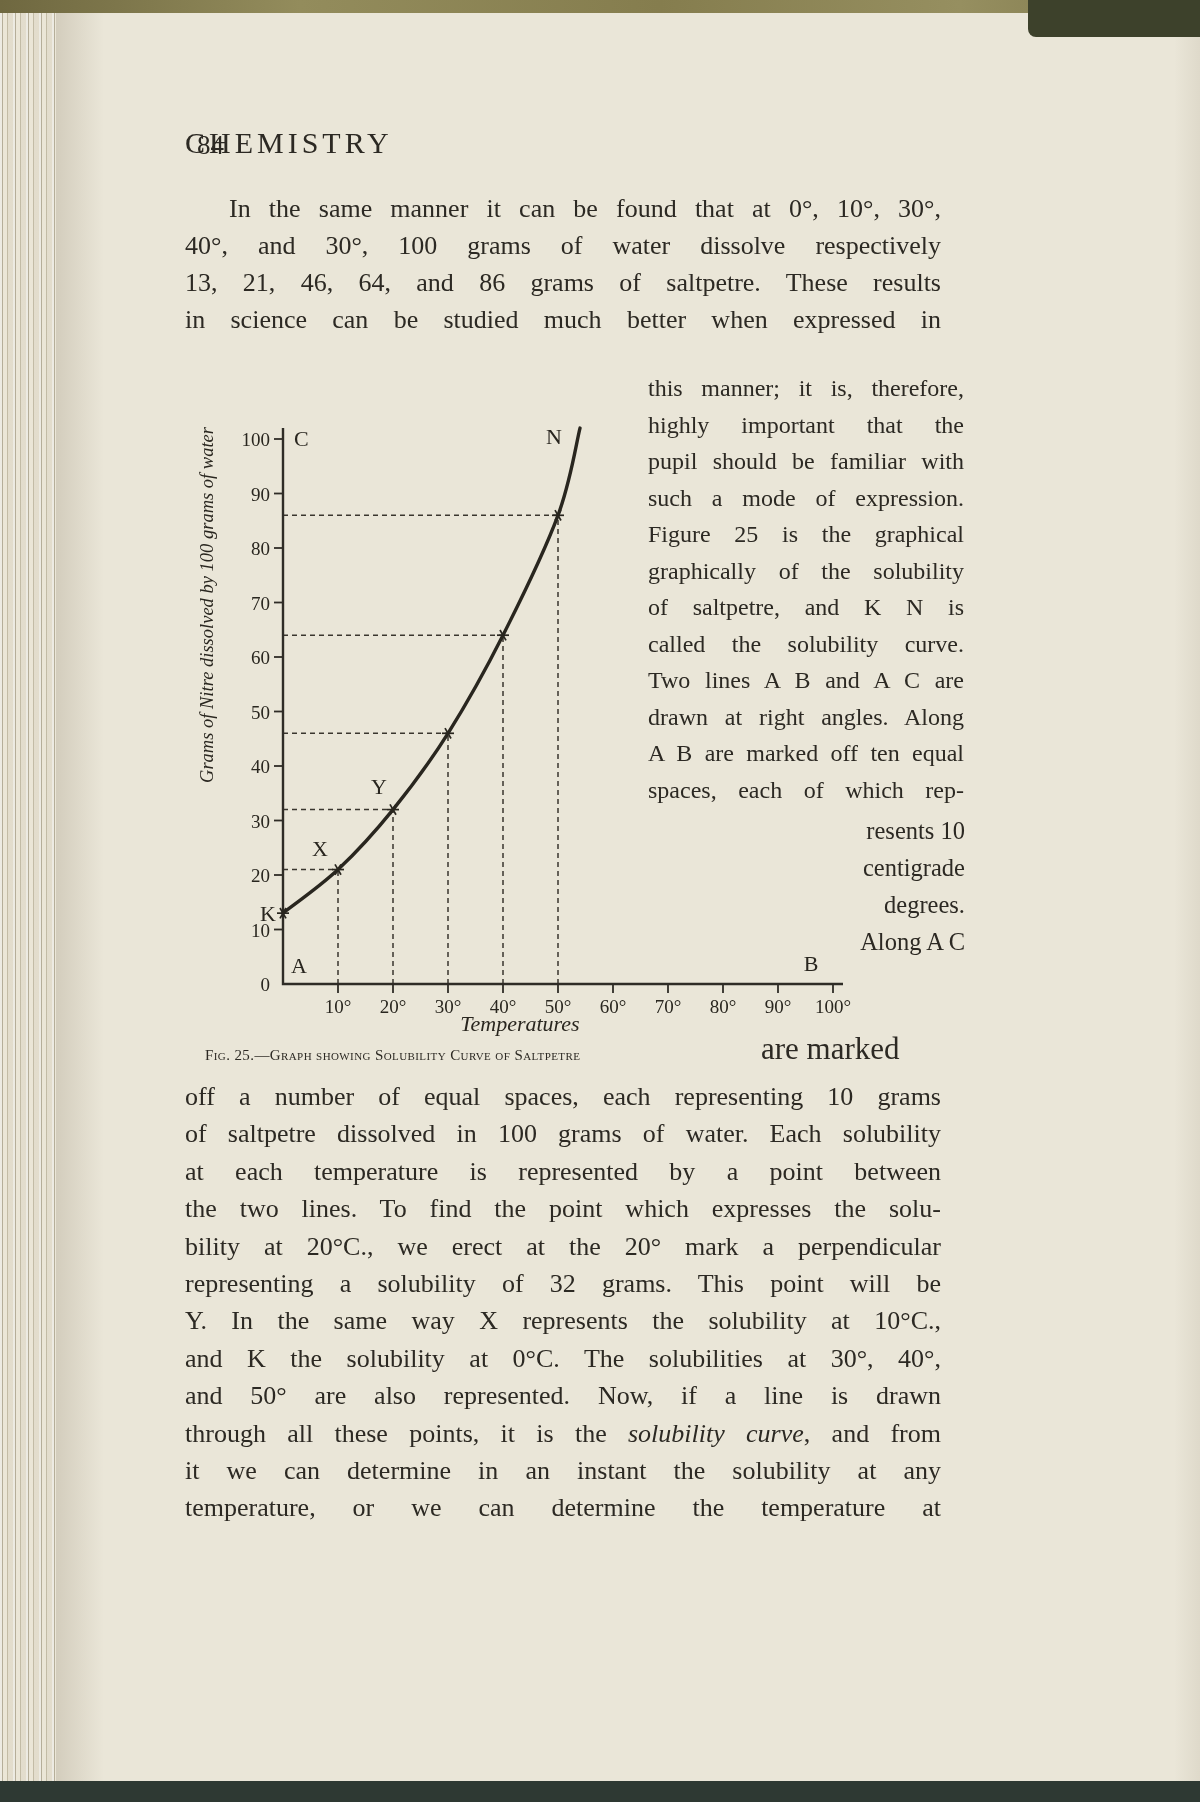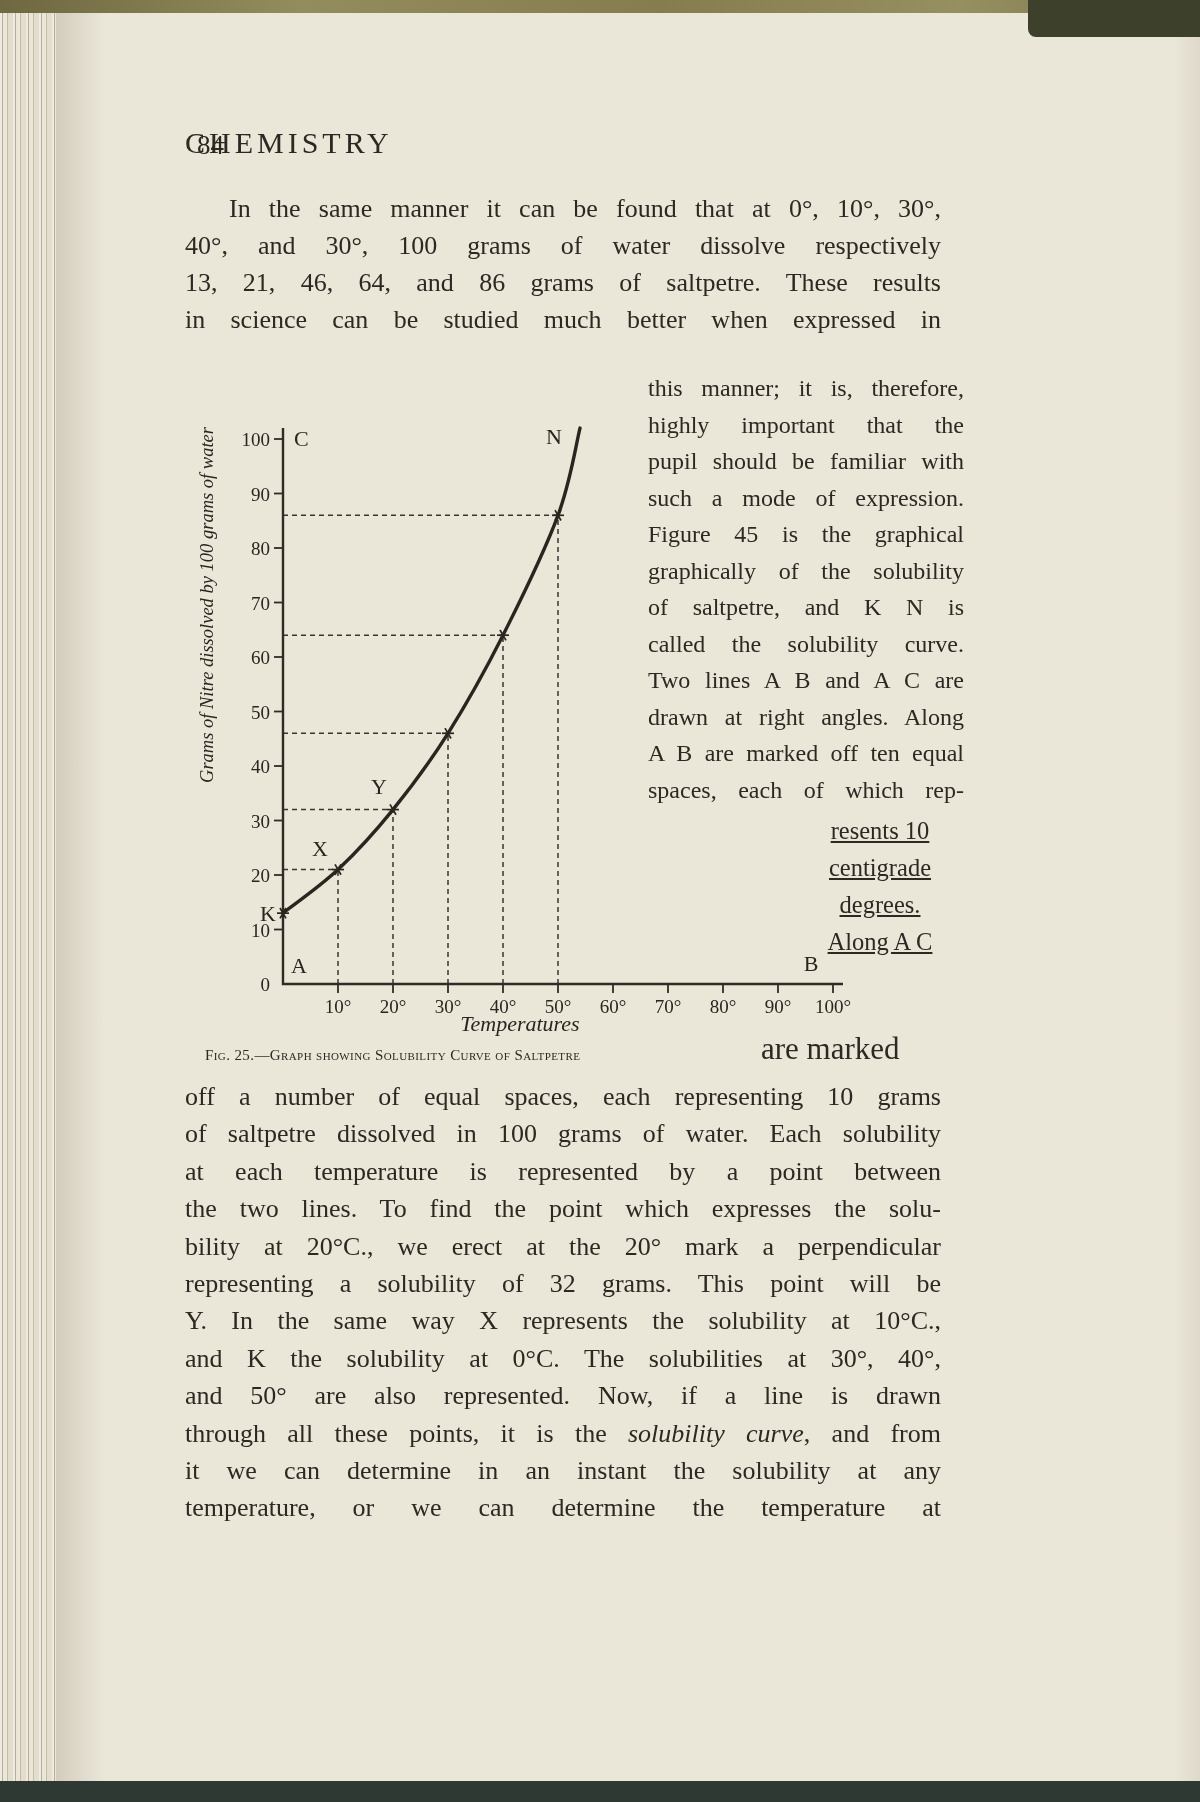--- a/index.html
+++ b/index.html
@@ -21,21 +21,21 @@
 
   .page{position:absolute;left:56px;top:13px;width:1144px;height:1768px;
     background:
       linear-gradient(90deg, rgba(120,105,80,.20), rgba(0,0,0,0) 48px),
       linear-gradient(270deg, rgba(120,105,80,.10), rgba(0,0,0,0) 26px),
       #eae6d8;}
 
   
   .tb{position:absolute;font-size:26px;line-height:37px;}
   .jcol .jline{text-align:justify;text-align-last:justify;}
-  .plain .jline{text-align:center;text-decoration:underline;}
+  .plain .jline{text-align:right;}
   .indent-first .jline:first-child{text-indent:44px;}
   .pagenum{left:141px;top:114px;font-size:27px;}
   .header{left:129px;top:111px;width:756px;font-size:30px;letter-spacing:4px;}
   .para1{left:129px;top:177px;width:756px;}
   .sidecol{left:592px;top:357px;width:316px;font-size:24px;line-height:36.5px;}
   .narrowcol{left:739px;top:799px;width:170px;font-size:24.5px;}
   .tailline{left:705px;top:1017px;font-size:31px;}
   .caption{left:149px;top:1029px;width:700px;font-variant:small-caps;
            font-size:15px;letter-spacing:.4px;line-height:26px;}
   .para2{left:129px;top:1065px;width:756px;line-height:37.4px;}
@@ -163,21 +163,21 @@
         <text x="364" y="34.10000000000002" class="letter" text-anchor="middle">N</text>
         <text x="330" y="621" class="xlabel" text-anchor="middle">Temperatures</text>
         <text transform="translate(23 195) rotate(-90)" class="ylabel" text-anchor="middle">Grams of Nitre dissolved by 100 grams of water</text>
       </svg>
 
     <div class="tb sidecol jcol">
         <div class="jline"><span>this manner; it is, therefore,</span></div>
         <div class="jline"><span>highly important that the</span></div>
         <div class="jline"><span>pupil should be familiar with</span></div>
         <div class="jline"><span>such a mode of expression.</span></div>
-        <div class="jline"><span>Figure 45 is the graphical</span></div>
+        <div class="jline"><span>Figure 25 is the graphical</span></div>
         <div class="jline"><span>graphically of the solubility</span></div>
         <div class="jline"><span>of saltpetre, and K N is</span></div>
         <div class="jline"><span>called the solubility curve.</span></div>
         <div class="jline"><span>Two lines A B and A C are</span></div>
         <div class="jline"><span>drawn at right angles. Along</span></div>
         <div class="jline"><span>A B are marked off ten equal</span></div>
         <div class="jline"><span>spaces, each of which rep-</span></div>
       </div>
 
     <div class="tb narrowcol plain">

